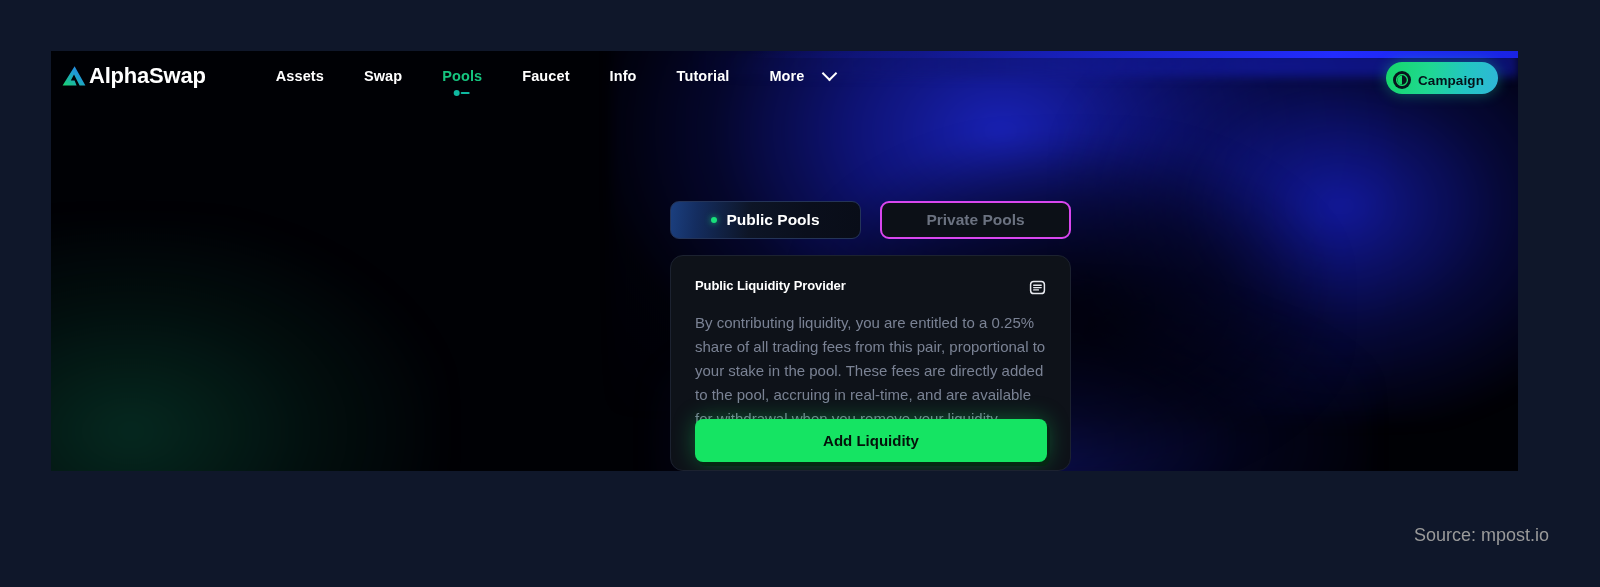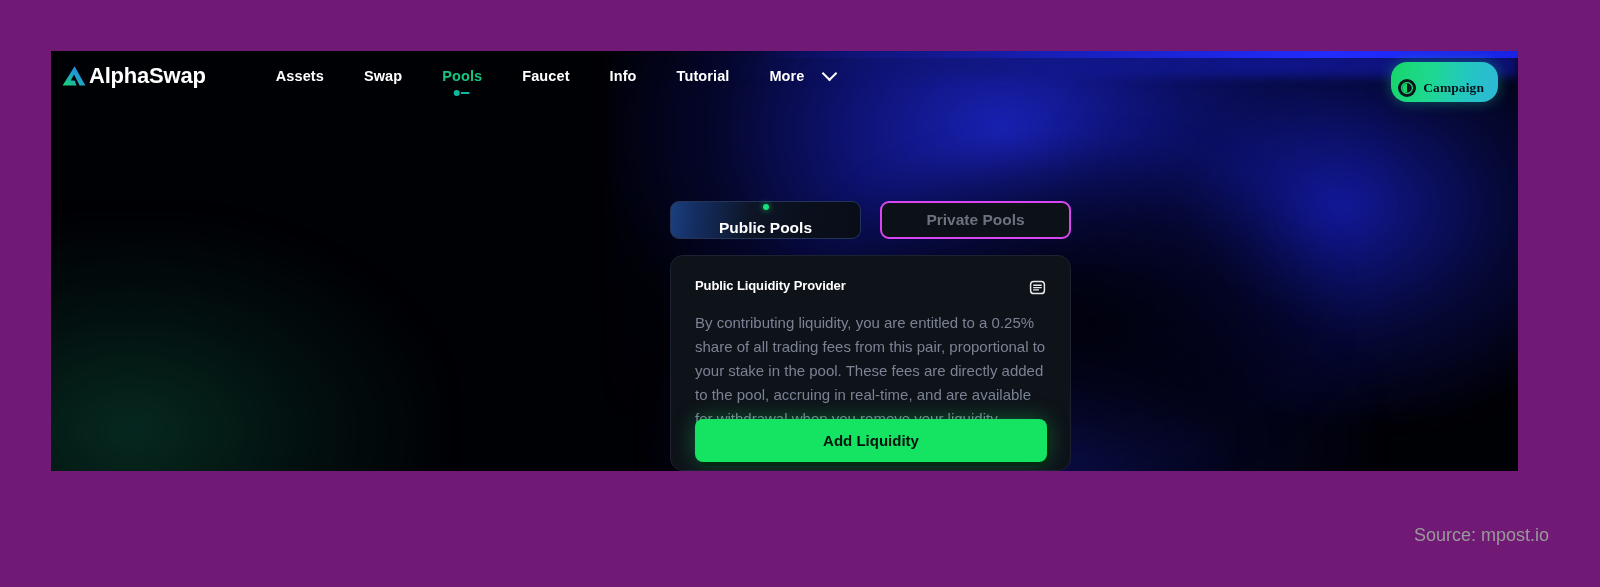--- a/index.html
+++ b/index.html
@@ -14,21 +14,21 @@
     overflow: hidden;
     font-family: "Liberation Sans", sans-serif;
     -webkit-font-smoothing: antialiased;
   }
 
   
   .page {
     position: relative;
     width: 1600px;
     height: 587px;
-    background: #701a75;
+    background: #0f172a;
   }
 
   
   .app-shot {
     position: absolute;
     left: 51px;
     top: 51px;
     width: 1467px;
     height: 420px;
     background: #000000;
@@ -209,29 +209,28 @@
     border-right: 2.2px solid #ffffff;
     border-bottom: 2.2px solid #ffffff;
     transform: translateY(-3px) rotate(45deg);
   }
 
   .campaign-btn {
     position: absolute;
     right: 20px;
     top: 11px;
     height: 28px;
-    padding: 12px 14px 0 7px;
+    padding: 4px 14px 0 7px;
     border-radius: 16px;
     background: linear-gradient(100deg, #16d66a 0%, #1fd891 38%, #23c6c2 70%, #2fb6d8 100%);
     display: flex;
     align-items: center;
     gap: 7px;
     cursor: pointer;
     box-shadow: 0 0 14px rgba(24,190,150,0.45);
-    font-family: Liberation Serif, serif;
   }
   .campaign-label {
     color: #04131a;
     font-size: 13.5px;
     font-weight: 700;
     letter-spacing: 0.1px;
   }
   .campaign-icon {
     width: 18px; height: 18px;
     border-radius: 50%;
@@ -266,21 +265,20 @@
     gap: 9px;
     cursor: pointer;
     font-size: 15.5px;
     font-weight: 700;
     box-sizing: border-box;
   }
   .tab.active {
     background: linear-gradient(96deg, #1b3f7f 0%, #142d60 14%, #0d1526 42%, #0a0f1c 72%, #090d18 100%);
     border: 1px solid #243458;
     color: #ffffff;
-    flex-direction: column;
   }
   .tab.inactive {
     background: #0c1017;
     border: 2px solid #d946ef;
     color: #6b7280;
   }
   .tab-dot {
     width: 6px; height: 6px;
     border-radius: 50%;
     background: #18e07a;

